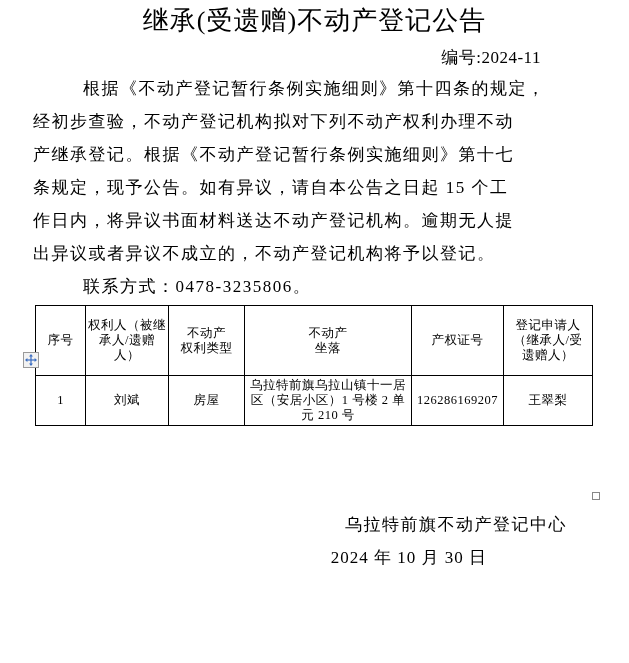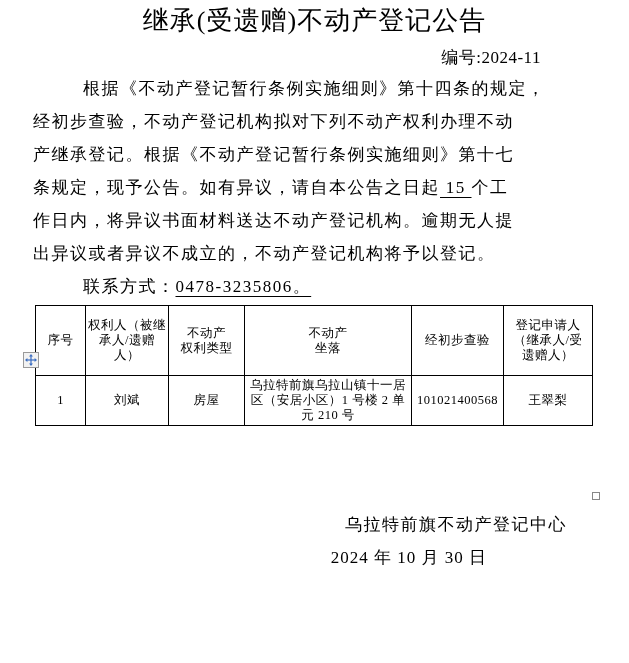--- a/index.html
+++ b/index.html
@@ -16,21 +16,21 @@
   }
   .doc-no {
     margin-top: 12px; text-align: right; padding-right: 88px;
     font-size: 17px; line-height: 20px; letter-spacing: 0.5px;
   }
   .body-text {
     margin: 4px 33px 0 33px; width: 548px;
     font-size: 17px; line-height: 33px; letter-spacing: 1.5px;
   }
   .para { margin: 0; text-indent: 50px; white-space: pre-line; }
-  .u { text-decoration: underline; text-underline-offset: 4px; }
+  .u { text-underline-offset: 4px; }
   .move-handle {
     position: absolute; left: 23px; top: 352px;
     width: 16px; height: 16px;
     border: 1px solid #9a9a9a; background: #f2f2f2;
     display: flex; align-items: center; justify-content: center;
   }
   .move-handle svg { display: block; }
   table.reg {
     border-collapse: collapse; table-layout: fixed;
     margin: 2px 0 0 35px; width: 557px;
@@ -100,33 +100,33 @@
   <tbody>
     <tr class="header-row">
       <th>序号</th>
       <th>权利人（被继
 承人/遗赠
 人）</th>
       <th>不动产
 权利类型</th>
       <th>不动产
 坐落</th>
-      <th>经初步查验</th>
+      <th>产权证号</th>
       <th>登记申请人
 （继承人/受
 遗赠人）</th>
     </tr>
     <tr class="data-row">
       <td>1</td>
       <td>刘斌</td>
       <td>房屋</td>
       <td>乌拉特前旗乌拉山镇十一居
 区（安居小区）1 号楼 2 单
 元 210 号</td>
-      <td>101021400568</td>
+      <td>126286169207</td>
       <td>王翠梨</td>
     </tr>
   </tbody>
 </table>
 
 <div class="resize-handle"></div>
 
 <div class="footer-org">乌拉特前旗不动产登记中心</div>
 <div class="footer-date">2024 年 10 月 30 日</div>
 

